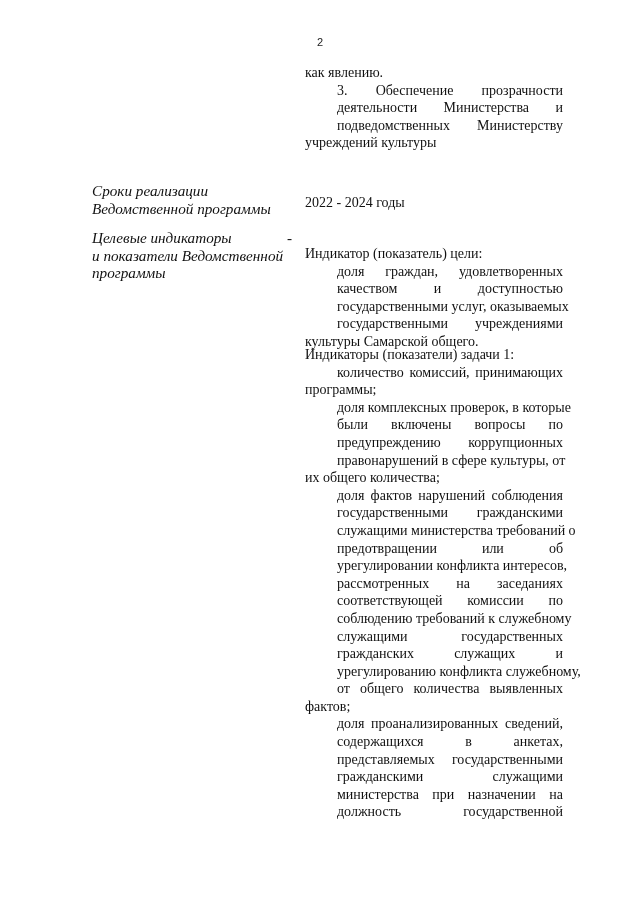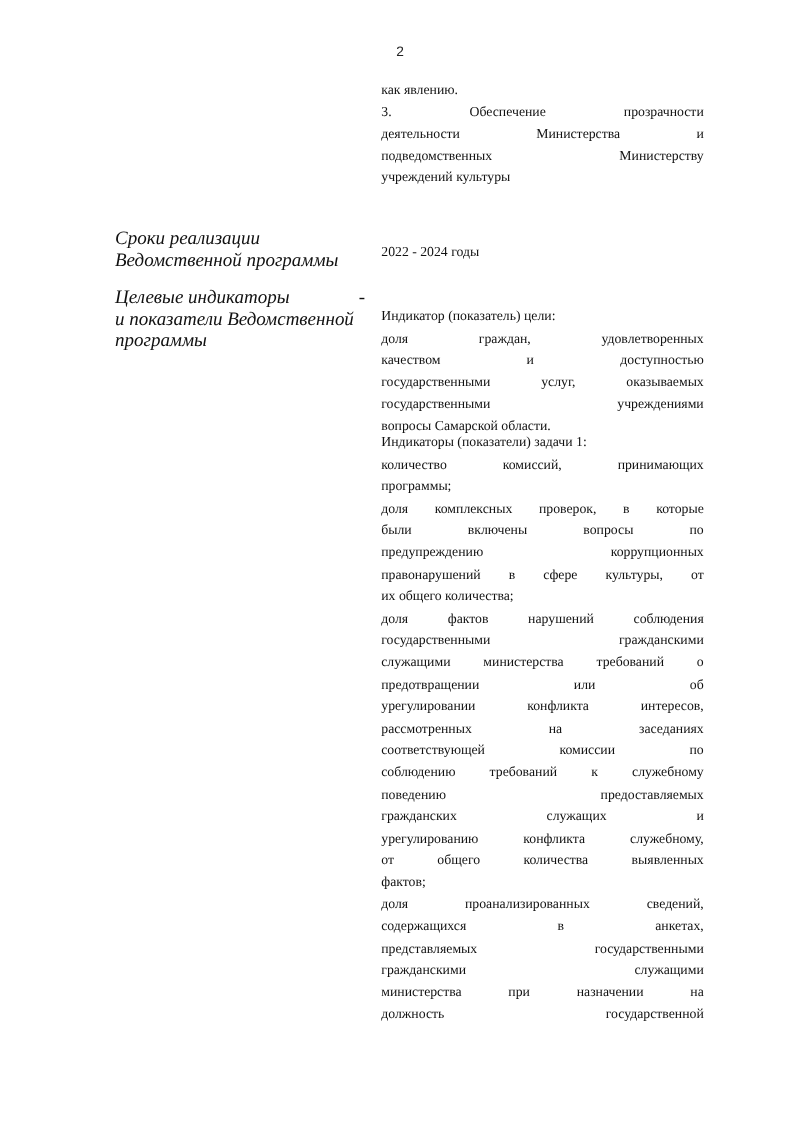--- a/index.html
+++ b/index.html
@@ -6,30 +6,30 @@
   body {
     width:640px; height:905px; background:#ffffff; position:relative; overflow:hidden;
     font-family:"Liberation Serif","DejaVu Serif",serif; color:#111111;
   }
   .page-num {
     position:absolute; top:36px; left:0; width:640px; text-align:center;
     font-family:"Liberation Sans","DejaVu Sans",sans-serif; font-size:11px; color:#222;
   }
   .col-right {
     position:absolute; left:305px; width:258px;
-    font-size:11px; line-height:17.6px;
+    font-size:14px; line-height:17.6px;
   }
   .col-left {
     position:absolute; left:92px; width:200px;
     font-size:15.2px; line-height:17.6px;font-style:italic;
   }
   .dash {
     position:absolute; left:287px; font-size:15.2px; line-height:17.6px;
   }
-  .jl { display:block; text-align:justify; text-align-last:justify; white-space:nowrap; }
+  .jl { display:block; text-align:justify; text-align-last:justify; white-space:nowrap;margin-left:32px; }
   .ln { display:block; white-space:nowrap; }
 </style>
 </head>
 <body>
 
 <div class="page-num">2</div>
 
 <div class="col-right" id="r0" style="top:64px;">
     <span class="ln">как явлению.</span>
     <span class="jl">3. Обеспечение прозрачности</span>
@@ -51,41 +51,41 @@
     <span class="ln">и показатели Ведомственной</span>
     <span class="ln">программы</span>
   </div>
 <div class="dash" style="top:229px;">-</div>
 <div class="col-right" id="r2" style="top:245px;">
     <span class="ln">Индикатор (показатель) цели:</span>
     <span class="jl">доля граждан, удовлетворенных</span>
     <span class="jl">качеством и доступностью</span>
     <span class="jl">государственными услуг, оказываемых</span>
     <span class="jl">государственными учреждениями</span>
-    <span class="ln">вопросы Самарской области.</span>
+    <span class="ln">культуры Самарской общего.</span>
   </div>
 
 <div class="col-right" id="t1" style="top:346px;">
     <span class="ln">Индикаторы (показатели) задачи 1:</span>
     <span class="jl">количество комиссий, принимающих</span>
     <span class="ln">программы;</span>
     <span class="jl">доля комплексных проверок, в которые</span>
     <span class="jl">были включены вопросы по</span>
     <span class="jl">предупреждению коррупционных</span>
     <span class="jl">правонарушений в сфере культуры, от</span>
     <span class="ln">их общего количества;</span>
     <span class="jl">доля фактов нарушений соблюдения</span>
     <span class="jl">государственными гражданскими</span>
     <span class="jl">служащими министерства требований о</span>
     <span class="jl">предотвращении или об</span>
     <span class="jl">урегулировании конфликта интересов,</span>
     <span class="jl">рассмотренных на заседаниях</span>
     <span class="jl">соответствующей комиссии по</span>
     <span class="jl">соблюдению требований к служебному</span>
-    <span class="jl">поведению предоставляемых</span>
+    <span class="jl">служащими государственных</span>
     <span class="jl">гражданских служащих и</span>
     <span class="jl">урегулированию конфликта служебному,</span>
     <span class="jl">от общего количества выявленных</span>
     <span class="ln">фактов;</span>
     <span class="jl">доля проанализированных сведений,</span>
     <span class="jl">содержащихся в анкетах,</span>
     <span class="jl">представляемых государственными</span>
     <span class="jl">гражданскими служащими</span>
     <span class="jl">министерства при назначении на</span>
     <span class="jl">должность государственной</span>

